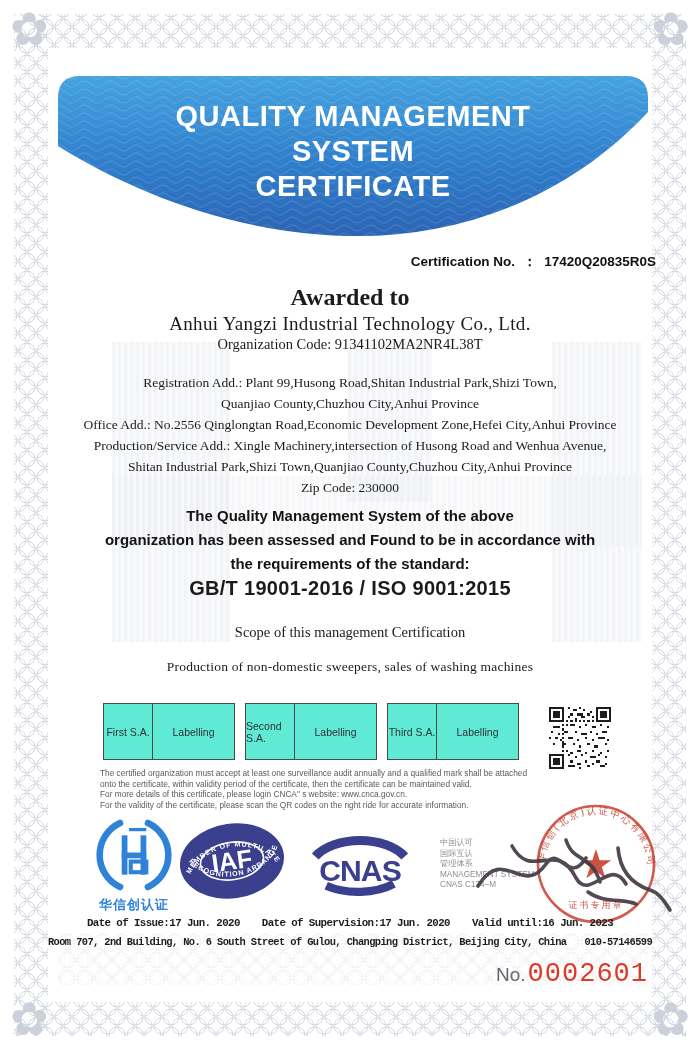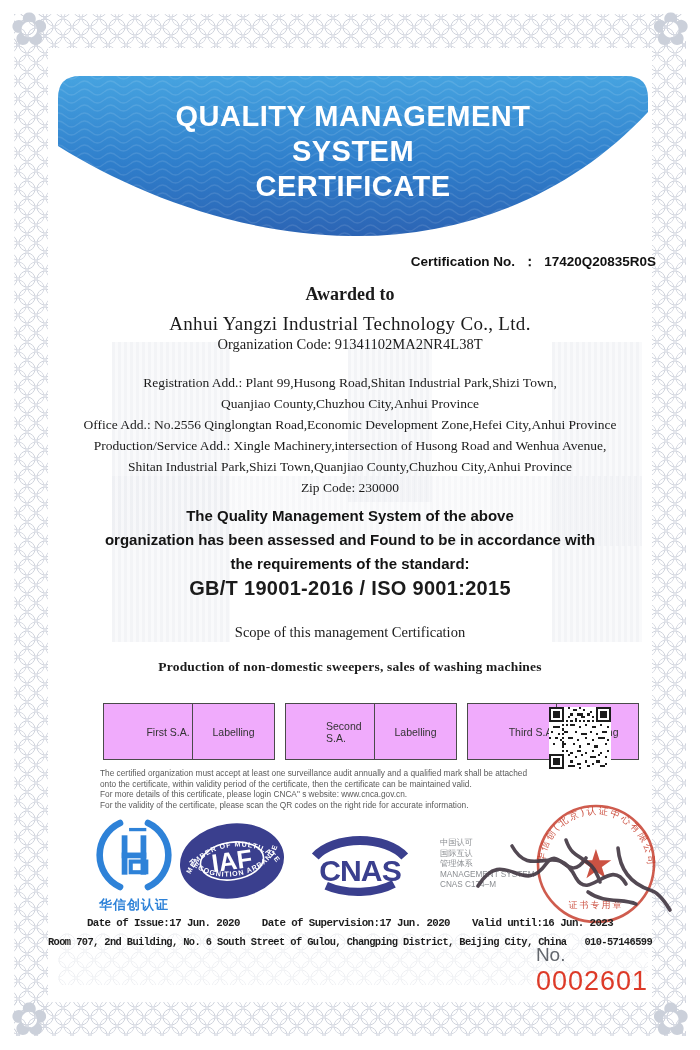--- a/index.html
+++ b/index.html
@@ -17,33 +17,33 @@
       background:repeating-linear-gradient(90deg,#e7e9ee 0 3px,#f3f4f7 3px 6px);}
   
   #header-svg{position:absolute;top:0;left:0;z-index:3;}
   .header-text{position:absolute;top:99px;left:58px;width:590px;z-index:4;text-align:center;
       color:#fff;font-family:"Liberation Sans",sans-serif;font-weight:700;
       font-size:29px;line-height:35px;letter-spacing:.5px;}
   
   .content{position:absolute;inset:0;z-index:5;}
   .certno{top:253px;right:44px;font-family:"Liberation Sans",sans-serif;
           font-weight:700;font-size:13.5px;color:#111;}
-  .awarded{top:284px;font-weight:700;font-size:18px;}
+  .awarded{top:284px;font-weight:700;font-size:24px;}
   .company{top:313px;font-weight:400;font-size:19px;letter-spacing:.3px;}
   .orgcode{top:336px;font-size:14.5px;}
   .addr{top:372px;font-size:13.5px;line-height:21px;}
   .statement{top:504px;font-family:"Liberation Sans",sans-serif;font-weight:700;
              font-size:15px;line-height:24px;color:#141414;}
   .standard{top:577px;font-family:"Liberation Sans",sans-serif;font-weight:700;
             font-size:20px;letter-spacing:.3px;}
   .scope-label{top:624px;font-size:14.5px;}
-  .scope-text{top:659px;font-weight:700;font-size:13.5px;letter-spacing:.2px;}
+  .scope-text{top:659px;font-weight:400;font-size:13.5px;letter-spacing:.2px;}
 
   .sa-row{top:703px;left:103px;display:flex;gap:10px;}
-  .sa-box{display:flex;width:130px;height:55px;border:1.3px solid #4a4a4a;background:#f0abfc;padding-left:40px;}
+  .sa-box{display:flex;width:130px;height:55px;border:1.3px solid #4a4a4a;background:#5eead4;}
   .sa-cell{display:flex;align-items:center;justify-content:center;
            font-family:"Liberation Sans",sans-serif;font-size:10.5px;color:#333;}
   .sa-period{width:48px;border-right:1.3px solid #4a4a4a;}
   .sa-mark{flex:1;}
   #qr{left:549px;top:707px;}
 
   .fineprint{top:768px;left:100px;width:480px;font-family:"Liberation Sans",sans-serif;
              font-size:8.3px;line-height:10.6px;color:#5a5a5a;text-align:left;}
 
   .logos{top:812px;left:0;right:0;height:120px;}
@@ -53,24 +53,24 @@
   .iaf{position:absolute;left:176px;top:6px;}
   .cnas{position:absolute;left:298px;top:8px;}
   .accred{position:absolute;left:428px;top:26px;width:130px;text-align:left;
           font-family:"Liberation Sans",sans-serif;font-size:8.2px;line-height:10.5px;color:#8a8d91;margin-left:12px;}
   .seal{position:absolute;left:468px;top:-26px;}
 
   .footrow{font-family:"Liberation Mono",monospace;font-weight:700;color:#1d1d1d;
            letter-spacing:-.6px;display:flex;justify-content:center;}
   .dates{top:917px;gap:22px;font-size:10.8px;text-align:right;}
   .addressline{top:936px;gap:18px;font-size:10.4px;}
-  .serial{top:944px;right:52px;display:flex;align-items:baseline;z-index:6;flex-direction:column;}
+  .serial{top:944px;right:52px;display:flex;align-items:baseline;z-index:6;}
   .serial-no{color:#63676d;font-family:"Liberation Sans",sans-serif;font-size:19px;}
-  .serial-num{color:#dd3a28;font-family:Liberation Sans, sans-serif;font-size:27px;
-              letter-spacing:1px;margin-left:2px;}
+  .serial-num{color:#dd3a28;font-family:Liberation Mono, monospace;font-size:27px;
+              letter-spacing:1px;margin-left:2px;margin-top:15px;}
   #foot-lattice{top:933px;left:58px;width:590px;height:52px;opacity:.35;z-index:4;}
 </style>
 </head>
 <body>
 
 <div class="page">
 
   <svg id="border-svg" width="700" height="1050">
     <defs>
       <pattern id="lace" width="18" height="18" patternUnits="userSpaceOnUse">

